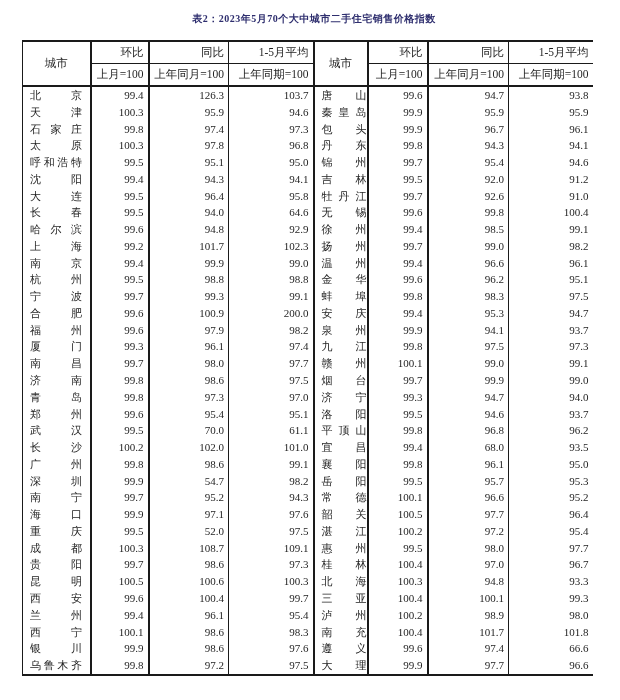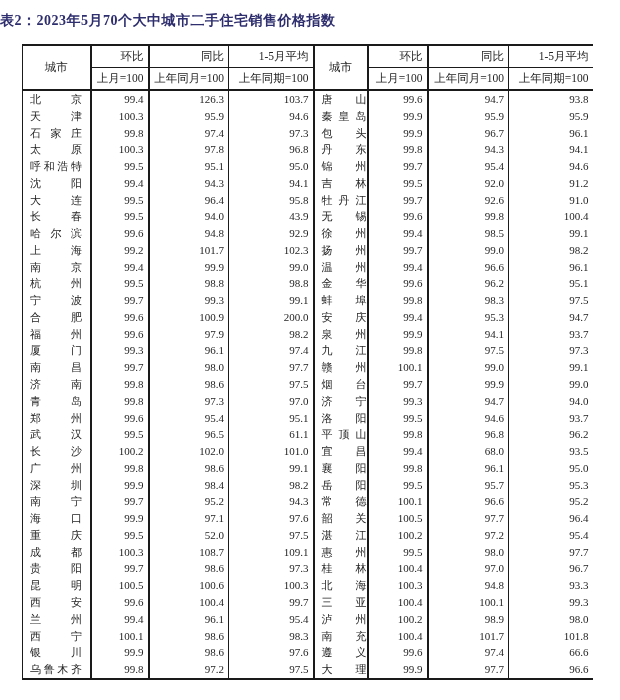--- a/index.html
+++ b/index.html
@@ -8,23 +8,23 @@
     --title:#2e2e6e;
     --bg:#ffffff;
   }
   html,body{margin:0;padding:0;}
   body{
     width:620px;height:700px;overflow:hidden;background:var(--bg);
     font-family:"Liberation Serif","DejaVu Serif",serif;
     color:var(--text);
   }
   .page-title{
-    margin:12px 0 0 0;
-    text-align:left;
-    font-size:14px;
+    margin:12px 0 0 8px;
+    text-align:center;
+    font-size:10px;
     font-weight:bold;
     color:var(--title);
     letter-spacing:0.5px;
   }
   table.price-table{
     border-collapse:collapse;
     table-layout:fixed;
     width:570px;
     margin:14px 0 0 22px;
     border-top:2px solid var(--border);
@@ -244,21 +244,21 @@
       </tr>
       <tr>
         <td class="c-city l">
           <span class="cityname">
             <span>长</span>
             <span>春</span>
           </span>
         </td>
         <td class="c-mom">99.5</td>
         <td class="c-yoy">94.0</td>
-        <td class="c-avg l">43.9</td>
+        <td class="c-avg l">64.6</td>
         <td class="c-city r">
           <span class="cityname">
             <span>无</span>
             <span>锡</span>
           </span>
         </td>
         <td class="c-mom">99.6</td>
         <td class="c-yoy">99.8</td>
         <td class="c-avg r">100.4</td>
       </tr>
@@ -504,21 +504,21 @@
         <td class="c-avg r">93.7</td>
       </tr>
       <tr>
         <td class="c-city l">
           <span class="cityname">
             <span>武</span>
             <span>汉</span>
           </span>
         </td>
         <td class="c-mom">99.5</td>
-        <td class="c-yoy">96.5</td>
+        <td class="c-yoy">70.0</td>
         <td class="c-avg l">61.1</td>
         <td class="c-city r">
           <span class="cityname">
             <span>平</span>
             <span>顶</span>
             <span>山</span>
           </span>
         </td>
         <td class="c-mom">99.8</td>
         <td class="c-yoy">96.8</td>
@@ -565,21 +565,21 @@
         <td class="c-avg r">95.0</td>
       </tr>
       <tr>
         <td class="c-city l">
           <span class="cityname">
             <span>深</span>
             <span>圳</span>
           </span>
         </td>
         <td class="c-mom">99.9</td>
-        <td class="c-yoy">98.4</td>
+        <td class="c-yoy">54.7</td>
         <td class="c-avg l">98.2</td>
         <td class="c-city r">
           <span class="cityname">
             <span>岳</span>
             <span>阳</span>
           </span>
         </td>
         <td class="c-mom">99.5</td>
         <td class="c-yoy">95.7</td>
         <td class="c-avg r">95.3</td>

